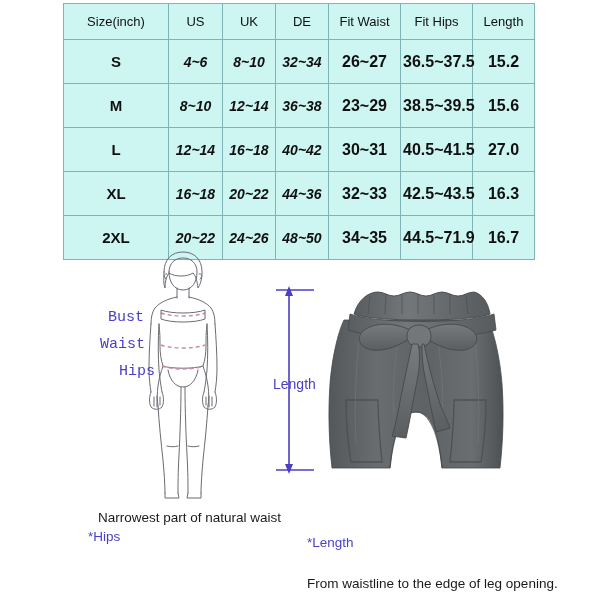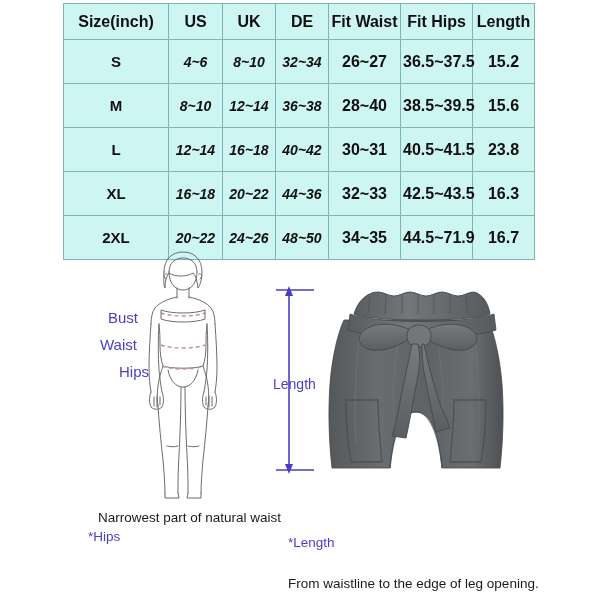--- a/index.html
+++ b/index.html
@@ -26,58 +26,58 @@
     background:#cdf5f2;
     text-align:center;
     vertical-align:middle;
     height:43px;
     padding:0 2px;
     font-size:14.5px;
     color:#101010;
     white-space:nowrap;
   }
   #size-table th{
-    font-weight:bold;
-    font-size:16px;
+    font-weight:normal;
+    font-size:13px;
     height:35px;
   }
   #size-table td.sz{font-weight:bold;font-size:15px;}
   #size-table td.it{font-style:italic;font-weight:bold;font-size:14px;}
   #size-table td.pl{font-weight:bold;font-size:16px;}
   .c0{width:105px;} .c1{width:54px;} .c2{width:53px;}
   .c3{width:53px;} .c4{width:72px;} .c5{width:72px;} .c6{width:62px;}
 
   
   #lower{position:absolute;left:0;top:250px;width:600px;height:350px;}
 
   
   #figure-panel{position:absolute;left:95px;top:0px;width:165px;height:250px;}
   #figure-svg{position:absolute;left:28px;top:0px;}
   .meas-label{
     position:absolute;
     color:#4a3fc4;
     font-size:15px;
-    font-family:Liberation Sans, sans-serif;
+    font-family:Liberation Mono, monospace;
     white-space:nowrap;
   }
   #label-bust{left:13px;  top:59px;}
   #label-waist{left:5px;  top:86px;}
   #label-hips{left:24px;  top:113px;}
 
   
   #shorts-panel{position:absolute;left:272px;top:18px;width:250px;height:222px;}
   #length-arrow{position:absolute;left:0px;top:0px;}
   #label-length{
     position:absolute;left:1px;top:108px;
     color:#4a3fc4;font-size:14px;white-space:nowrap;
   }
 
   
   #notes-left{position:absolute;left:88px;top:508px;width:230px;}
-  #notes-right{position:absolute;left:288px;top:534px;width:290px;}
+  #notes-right{position:absolute;left:307px;top:534px;width:290px;}
   .note-head{
     color:#4a3fc4;font-size:13.5px;line-height:18px;margin:0;
     font-family:"Liberation Sans", sans-serif;
   }
   .note-body{
     color:#1a1a1a;font-size:13.5px;line-height:19px;margin:0 0 1px 10px;
     font-family:"Liberation Sans", sans-serif;
   }
   #notes-right .note-body{margin-left:0px;margin-top:22px;}
 </style>
@@ -113,32 +113,32 @@
       <td class="it">32~34</td>
       <td class="pl">26~27</td>
       <td class="pl">36.5~37.5</td>
       <td class="pl">15.2</td>
     </tr>
     <tr>
       <td class="sz">M</td>
       <td class="it">8~10</td>
       <td class="it">12~14</td>
       <td class="it">36~38</td>
-      <td class="pl">28~40</td>
+      <td class="pl">23~29</td>
       <td class="pl">38.5~39.5</td>
       <td class="pl">15.6</td>
     </tr>
     <tr>
       <td class="sz">L</td>
       <td class="it">12~14</td>
       <td class="it">16~18</td>
       <td class="it">40~42</td>
       <td class="pl">30~31</td>
       <td class="pl">40.5~41.5</td>
-      <td class="pl">23.8</td>
+      <td class="pl">27.0</td>
     </tr>
     <tr>
       <td class="sz">XL</td>
       <td class="it">16~18</td>
       <td class="it">20~22</td>
       <td class="it">44~36</td>
       <td class="pl">32~33</td>
       <td class="pl">42.5~43.5</td>
       <td class="pl">16.3</td>
     </tr>

